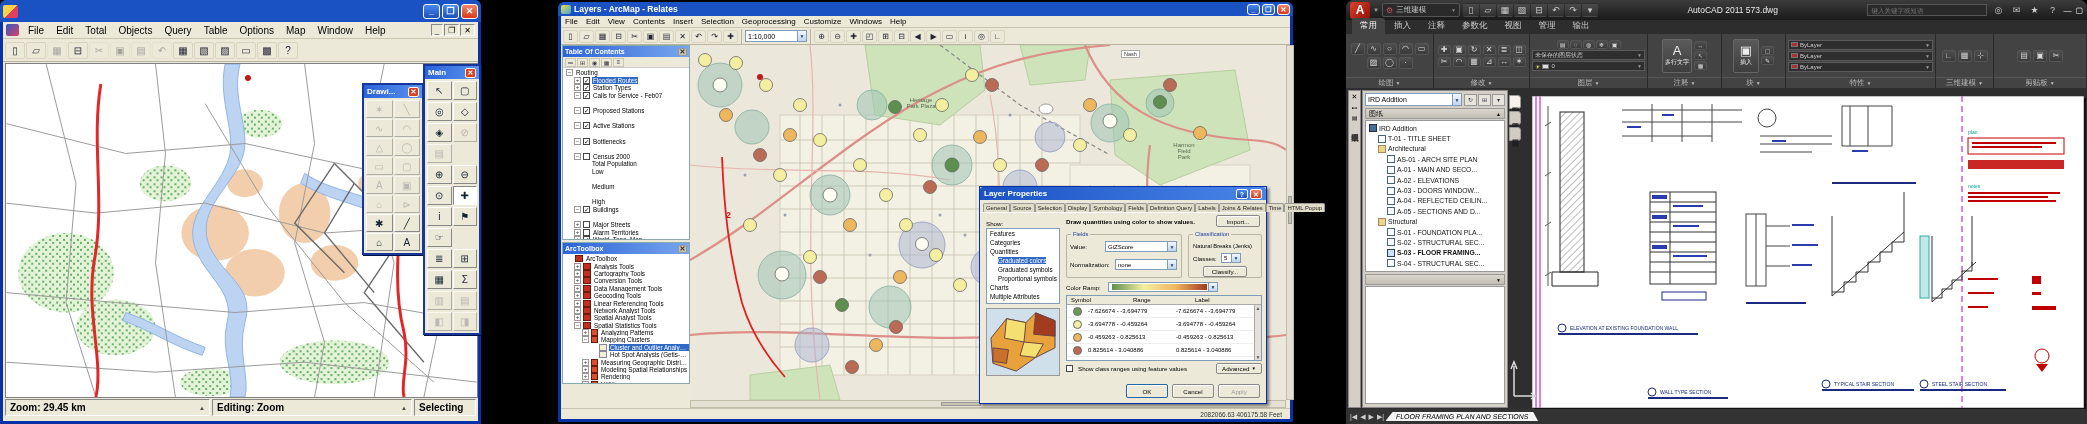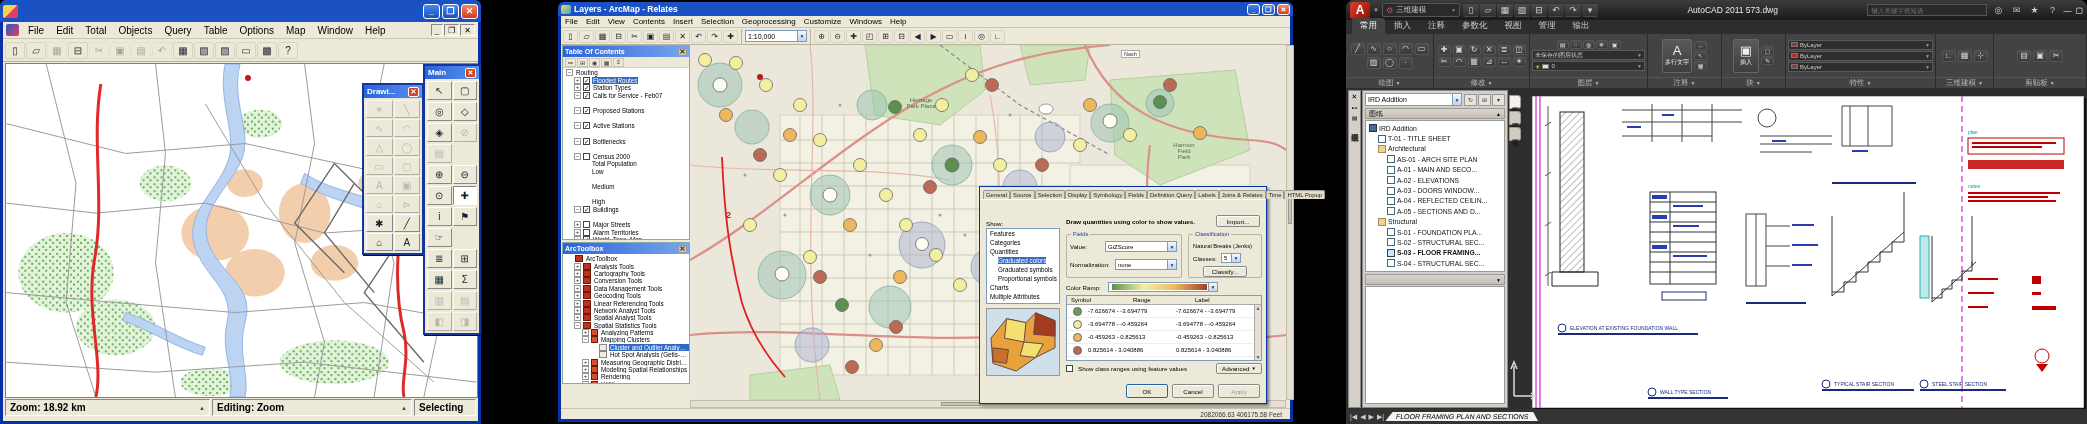--- a/index.html
+++ b/index.html
@@ -227,21 +227,21 @@
     </g>
     <g stroke="#e02828" stroke-width="3" fill="none">
       <path d="M95 20 C85 80 100 140 88 200 C80 250 98 300 90 335"></path>
       <path d="M398 50 C408 120 382 200 400 270 C406 300 396 320 400 335"></path>
     </g>
     <circle cx="243" cy="14" r="3" fill="#c01818"></circle>
   </svg>
 
   <div class="sbar" style="left:2px;right:2px;top:399px;height:17px">
     <span class="spane" style="width:205px">
-        <span>Zoom: 18.92 km</span>
+        <span>Zoom: 29.45 km</span>
         <span class="da">▲</span>
       </span>
     <span class="spane" style="width:200px">
         <span>Editing: Zoom</span>
         <span class="da">▲</span>
       </span>
     <span class="spane" style="flex:1">
         <span>Selecting</span>
       </span>
   </div>
@@ -881,20 +881,27 @@
     </div>
   <div class="abs" style="left:129px;top:398px;width:596px;height:8px;background:#e4e0d4;border:1px solid #c0bca8">
       <div class="abs" style="left:250px;top:1px;width:40px;height:4px;background:#c8c4b0;border:1px solid #999"></div>
     </div>
   <div class="abs" style="left:0;right:0;top:406px;height:11px;background:#ece9d8;border-top:1px solid #c8c4b0;display:flex;align-items:center">
     <span style="margin-left:auto;font-size:6.5px;color:#333;padding-right:8px">2082066.63 406175.58 Feet</span>
   </div>
 </div>
 
 <div class="dlg" style="left:979px;top:186px;width:288px;height:218px">
+  <div class="dtitle">
+    <span>Layer Properties</span>
+    <span style="margin-left:auto;display:flex">
+        <span class="dtb">?</span>
+        <span class="dtb close">✕</span>
+      </span>
+  </div>
   <div class="dtabs">
 
   <span class="dtab">General</span>
       <span class="dtab">Source</span>
       <span class="dtab">Selection</span>
       <span class="dtab">Display</span>
       <span class="dtab">Symbology</span>
       <span class="dtab">Fields</span>
       <span class="dtab">Definition Query</span>
       <span class="dtab">Labels</span>

